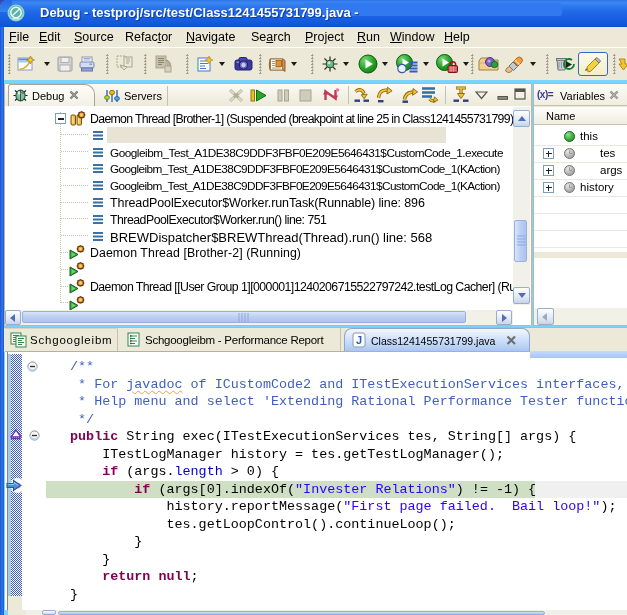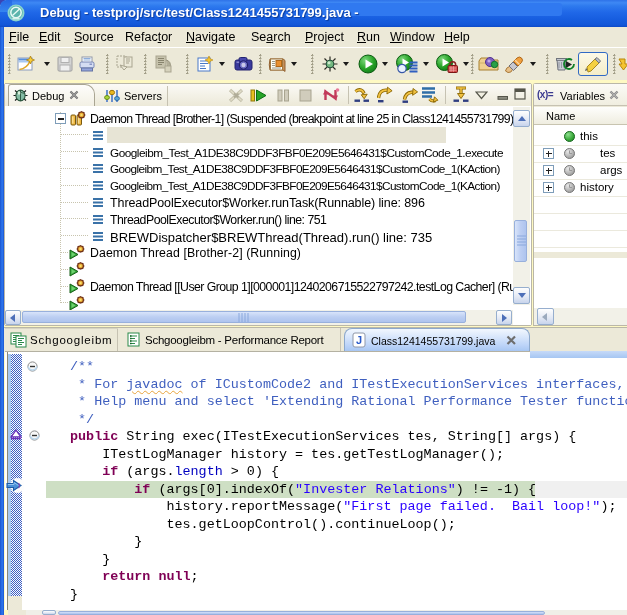--- a/index.html
+++ b/index.html
@@ -1,17 +1,17 @@
 <!DOCTYPE html>
 <html><head>
 <meta charset="utf-8">
 <style>
 * { margin:0; padding:0; box-sizing:border-box; }
 body { font-family:"Liberation Sans", sans-serif; }
-#win { position:relative; width:627px; height:615px; background:#fef9c3; overflow:hidden; font-size:11px; color:#000; }
+#win { position:relative; width:627px; height:615px; background:#7dd3fc; overflow:hidden; font-size:11px; color:#000; }
 .abs { position:absolute; }
 #title { left:0; top:0; width:627px; height:27px;
  background:linear-gradient(180deg,#2E72E8 0%,#3E88F4 10%,#2E7AEE 22%,#2068E8 45%,#175EE0 70%,#1256D8 92%,#0C4AC8 100%);
  border-top-left-radius:7px; }
 #title .band { left:303px; top:3px; width:259px; height:13px; background:#3079F0; border-radius:3px;}
 #title .txt { left:40px; top:5px; color:#fff; font-weight:bold; font-size:13px; text-shadow:1px 1px 1px #0A3A9A; white-space:nowrap;}
 #lborder { left:0; top:27px; width:4px; height:588px; background:linear-gradient(90deg,#1A54CE,#2E78F0 55%,#1A54CE); }
 #menubar { left:4px; top:27px; width:623px; height:20px; background:#ECE9D8; }
 .mi { position:absolute; top:3px; white-space:nowrap; font-size:12.5px; }
 .mi u { text-decoration:underline; }
@@ -352,21 +352,21 @@
       <path d="M1 2 h10 M1 5.5 h10 M1 9 h10" stroke="#3A72A8" stroke-width="2.2"></path>
     </svg>
 <div class="trow" style="left:110px;top:196px;width:403px;overflow:hidden;font-size:12.5px;letter-spacing:-0.1px;">ThreadPoolExecutor$Worker.runTask(Runnable) line: 896</div>
 <svg class="abs" style="left:92px;top:213.8px" width="12" height="11" viewBox="0 0 12 11">
       <path d="M1 2 h10 M1 5.5 h10 M1 9 h10" stroke="#3A72A8" stroke-width="2.2"></path>
     </svg>
 <div class="trow" style="left:110px;top:213px;width:403px;overflow:hidden;font-size:12.3px;letter-spacing:-0.5px;">ThreadPoolExecutor$Worker.run() line: 751</div>
 <svg class="abs" style="left:92px;top:230.60000000000002px" width="12" height="11" viewBox="0 0 12 11">
       <path d="M1 2 h10 M1 5.5 h10 M1 9 h10" stroke="#3A72A8" stroke-width="2.2"></path>
     </svg>
-<div class="trow" style="left:110px;top:230px;width:403px;overflow:hidden;font-size:13.0px;letter-spacing:0px;">BREWDispatcher$BREWThread(Thread).run() line: 735</div>
+<div class="trow" style="left:110px;top:230px;width:403px;overflow:hidden;font-size:13.0px;letter-spacing:0px;">BREWDispatcher$BREWThread(Thread).run() line: 568</div>
 <svg class="abs" style="left:68px;top:245.4px" width="17" height="15" viewBox="0 0 17 15">
       <path d="M2 5 L2 14 L10 9.5 z" fill="#30A838" stroke="#186018"></path>
 <path d="M3.5 7 l0 5 4-2.5z" fill="#70D070"></path>
       <g stroke="#6E3018" stroke-width="1.5">
         <path d="M12.5 0.2 v2 M12.5 5.6 v2 M8.7 3.9 h2 M14.3 3.9 h2 M9.8 1.2 l1.4 1.4 M13.8 5.2 l1.4 1.4 M9.8 6.6 l1.4-1.4 M13.8 2.6 l1.4-1.4"></path>
       </g>
 <circle cx="12.5" cy="3.9" r="2.9" fill="#E8A830" stroke="#6E3018" stroke-width="1.1"></circle>
 <circle cx="12.5" cy="3.9" r="1.2" fill="#F8E070"></circle>
     </svg>
 <div class="trow" style="left:90px;top:246px;width:423px;overflow:hidden;font-size:12.3px;letter-spacing:0.1px;">Daemon Thread [Brother-2] (Running)</div>

